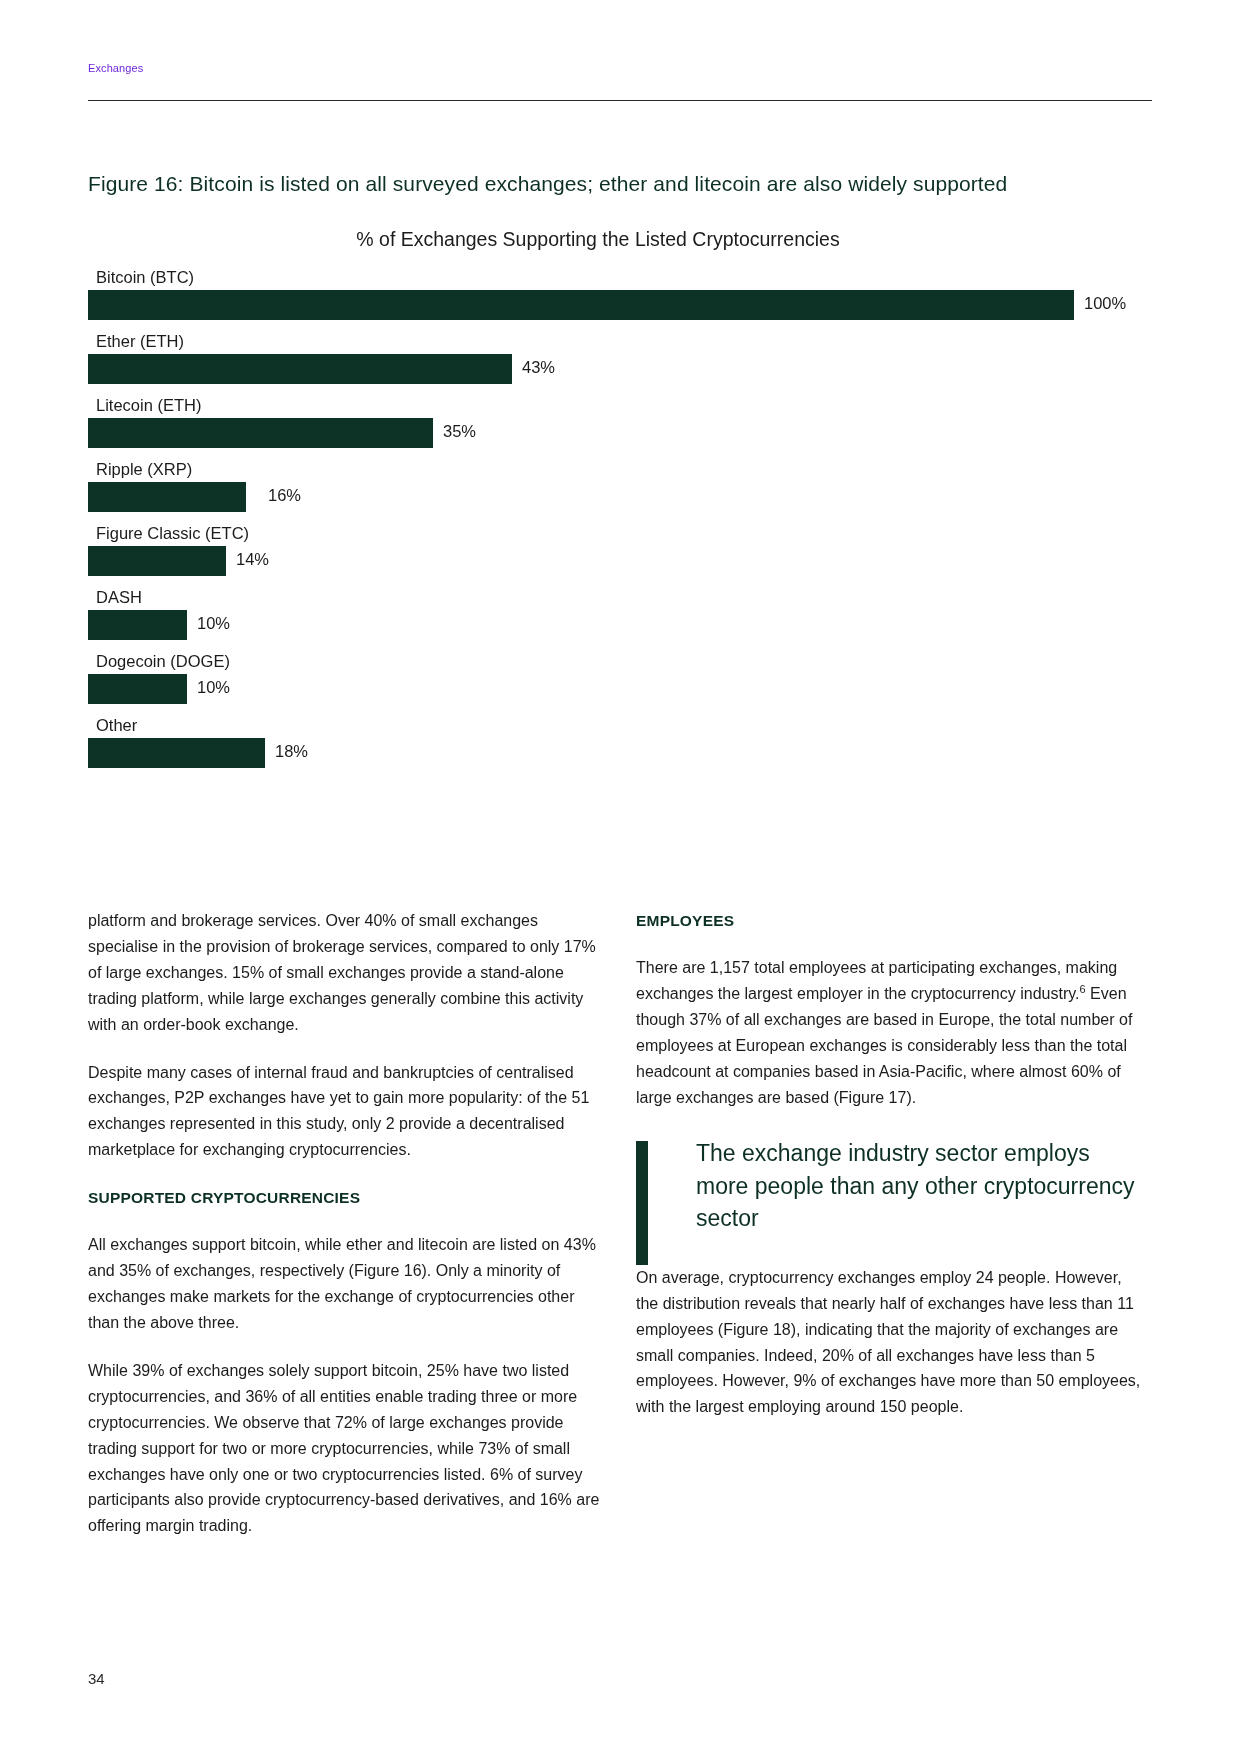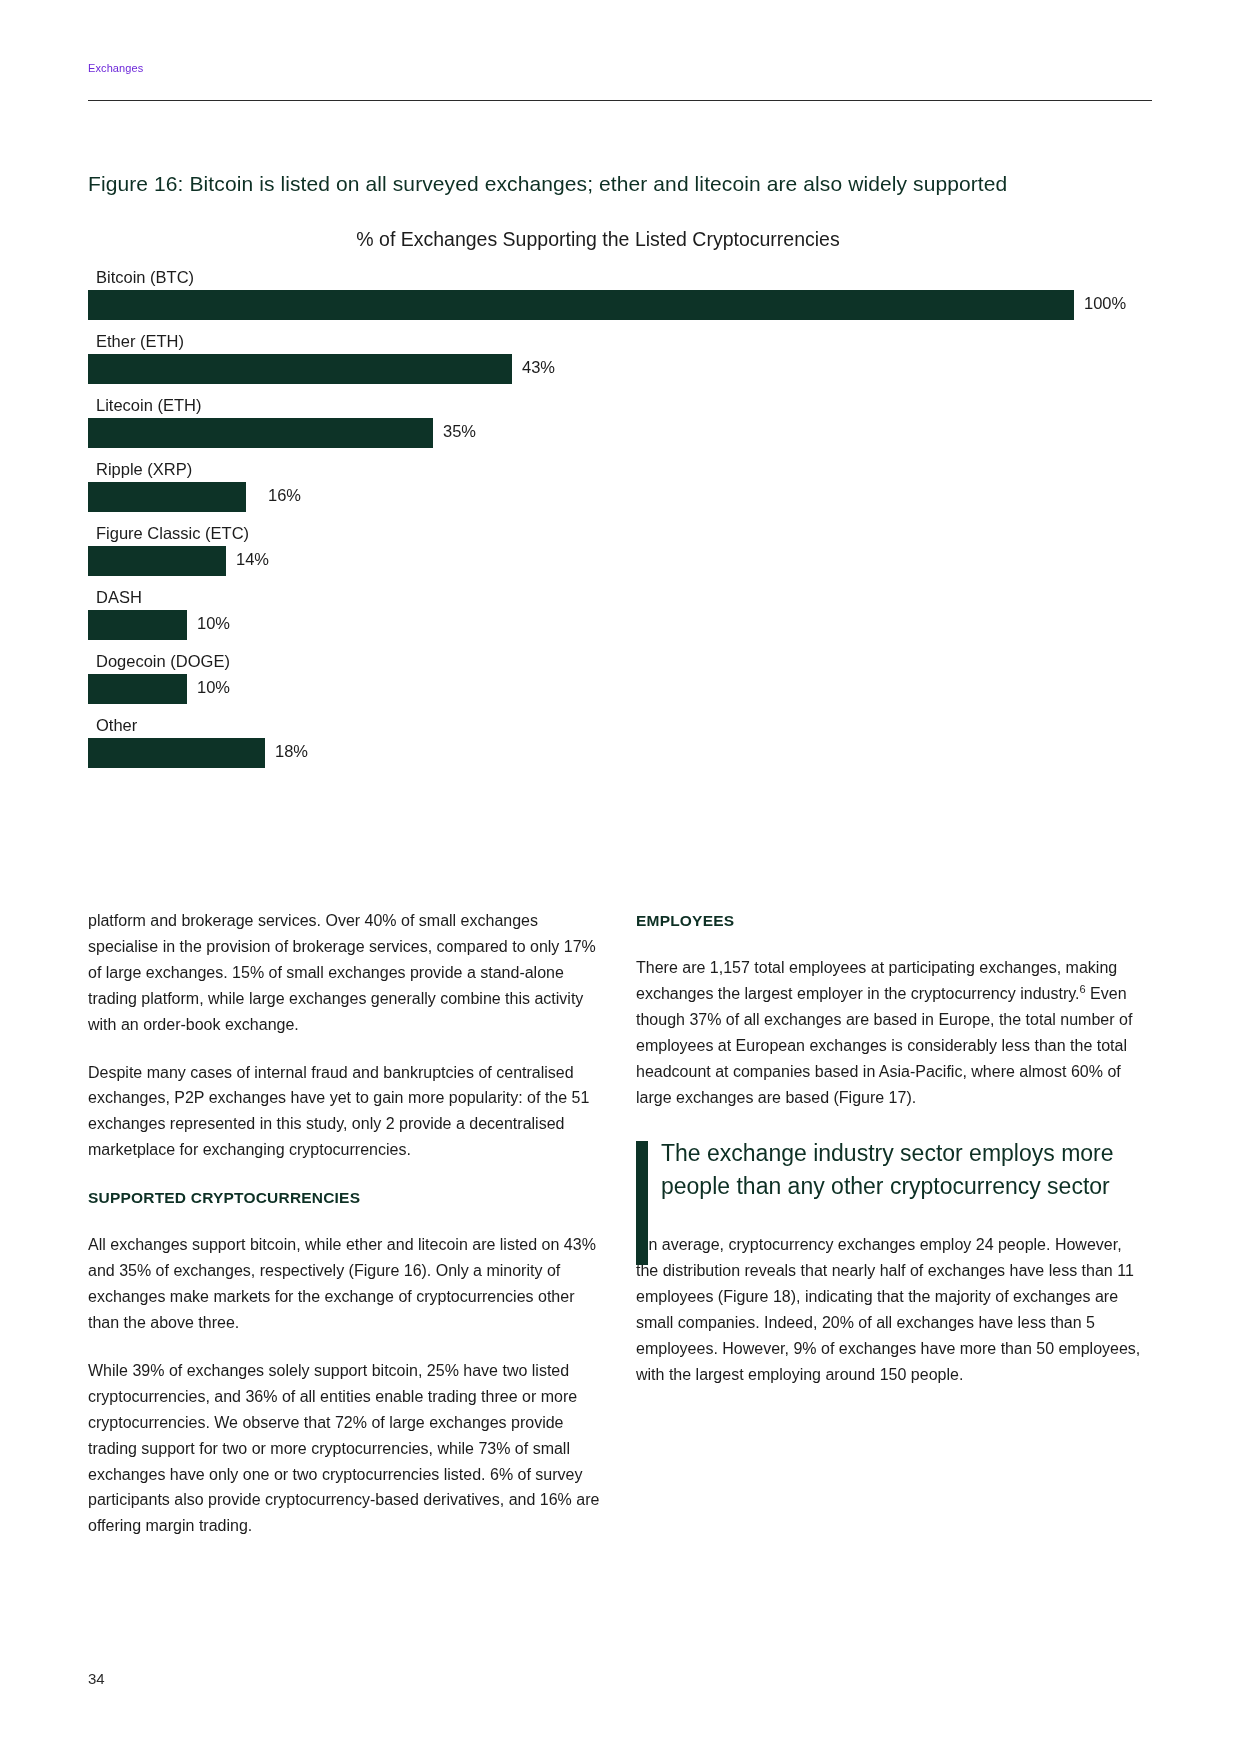--- a/index.html
+++ b/index.html
@@ -129,21 +129,21 @@
     letter-spacing: .2px;
   }
   .sup {
     font-size: 11px;
     vertical-align: super;
   }
   
   .pullquote {
     position: relative;
     margin: 26px 0 30px 0;
-    padding-left: 25px;
+    padding-left: 60px;
   }
   .pullquote-bar {
     position: absolute;
     left: 0;
     top: 4px;
     width: 12px;
     height: 124px;
     background: #0d3327;
   }
   .pullquote-text {

